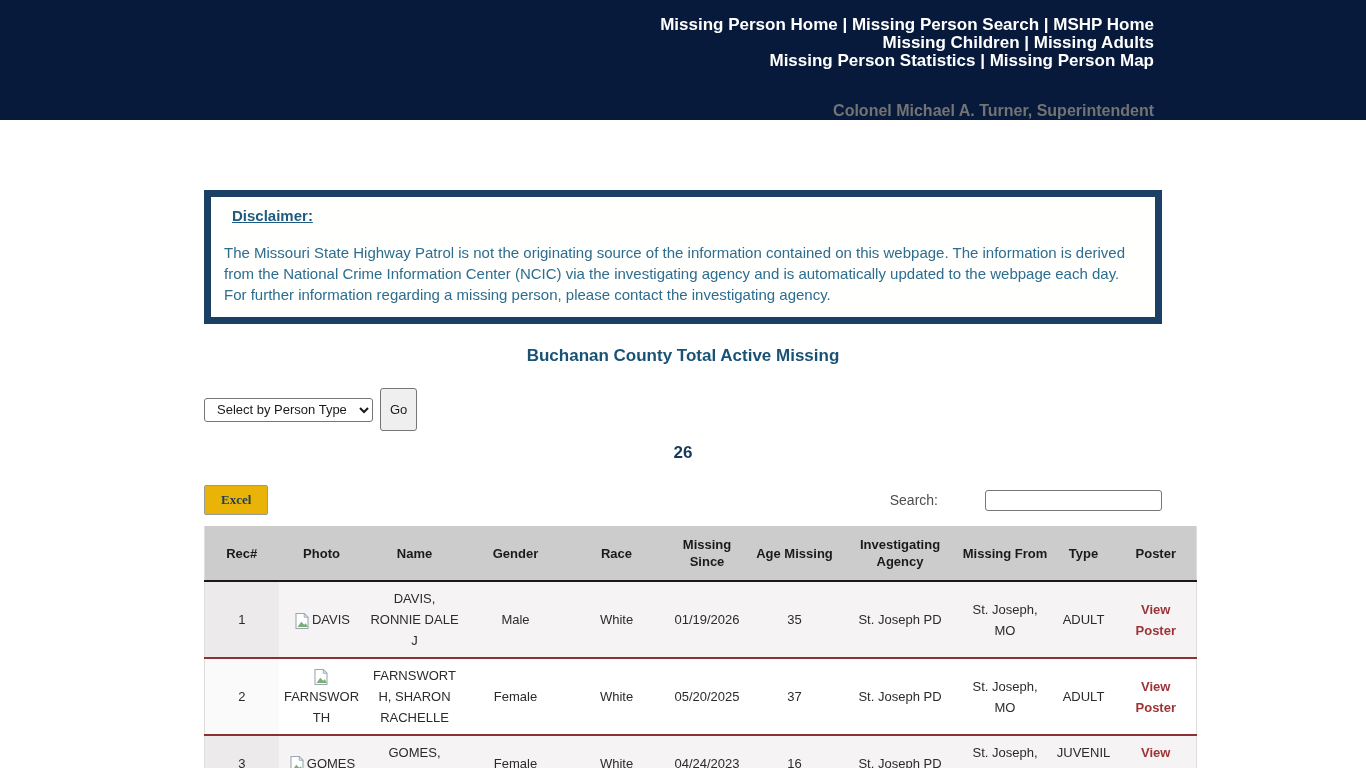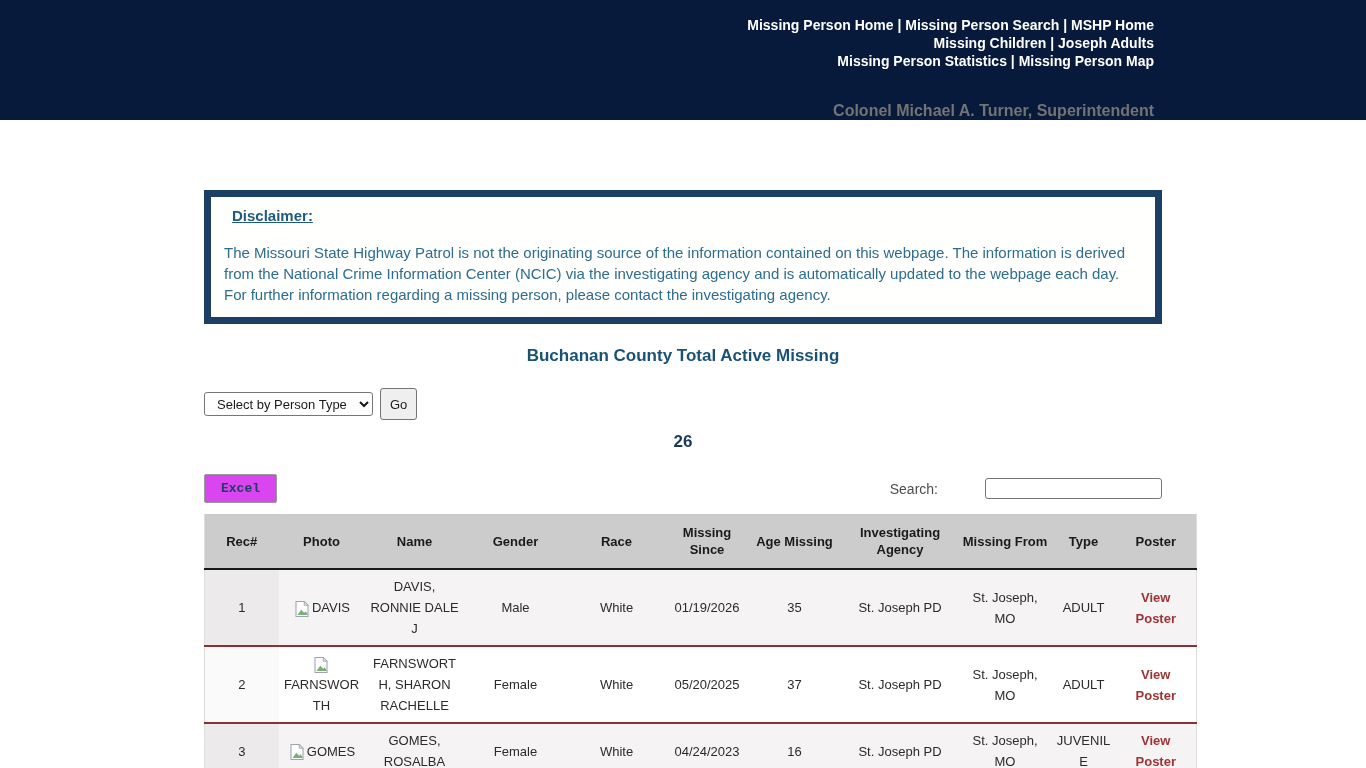--- a/index.html
+++ b/index.html
@@ -11,40 +11,40 @@
     --count-blue:#17395c;
     --maroon:#8b3133;
     --link-maroon:#9d3336;
     --th-bg:#cccccc;
   }
   *{box-sizing:border-box;}
   html,body{margin:0;padding:0;width:1366px;height:768px;overflow:hidden;background:#ffffff;
     font-family:"Liberation Sans","DejaVu Sans",sans-serif;}
   
   .top-banner{width:1366px;height:120px;background:var(--navy);padding:16px 212px 0 0;text-align:right;}
-  .nav-line{color:#ffffff;font-size:14px;font-weight:bold;line-height:18px;white-space:nowrap;margin-left:48px;}
+  .nav-line{color:#ffffff;font-size:17px;font-weight:bold;line-height:18px;white-space:nowrap;margin-left:48px;}
   .nav-line a{color:#ffffff;text-decoration:none;font-weight:bold;cursor:pointer;}
   .superintendent{margin-top:32px;color:#737373;font-size:16px;font-weight:bold;line-height:18px;}
   
   .content-958{width:958px;margin-left:204px;}
   .content-992{width:992px;margin-left:204px;}
   .disclaimer-box{margin-top:70px;border:7px solid var(--box-border);background:#fffffe;
     padding:6px 13px 12px 13px;}
   .disclaimer-heading{color:var(--heading-blue);font-size:15px;font-weight:bold;
     text-decoration:underline;margin:4px 0 18px 8px;}
   .disclaimer-body{color:var(--blue-text);font-size:15px;line-height:21px;margin:0;}
   .page-title{margin-top:22px;text-align:center;color:var(--title-blue);font-size:17px;font-weight:bold;}
   .controls-row{margin-top:22px;display:flex;align-items:center;}
   .person-type-select{font-family:inherit;font-size:13px;height:24px;border:1px solid #767676;
     border-radius:3px;background:#ffffff;color:#1a1a1a;padding:1px 8px;}
   .go-button{margin-left:7px;font-family:inherit;font-size:13px;color:#1a1a1a;background:#efefef;
-    border:1px solid #767676;border-radius:3px;height:32px;padding:2px 9px;cursor:pointer;}
+    border:1px solid #767676;border-radius:3px;height:43px;padding:2px 9px;cursor:pointer;}
   .count-line{margin-top:12px;text-align:center;color:var(--count-blue);font-size:17px;font-weight:bold;}
   .toolbar-row{margin-top:22px;display:flex;justify-content:space-between;align-items:center;}
-  .excel-button{font-family:Liberation Mono, monospace;font-size:13px;font-weight:bold;color:#1d3e5e;background:#d946ef;
+  .excel-button{font-family:Liberation Serif, serif;font-size:13px;font-weight:bold;color:#1d3e5e;background:#eab308;
     border:1px solid #999999;border-radius:2px;padding:6px 16px;cursor:pointer;}
   .search-wrap{display:flex;align-items:center;margin-right:34px;gap:40px;}
   .search-label{font-size:14px;color:#4d4d4d;margin-right:7px;}
   .search-input{width:177px;height:21px;border:1px solid #767676;border-radius:3px;
     font-family:inherit;font-size:13px;padding:1px 4px;}
   
   table.missing-table{margin-top:11px;border-collapse:collapse;table-layout:fixed;width:992px;
     border-left:1px solid #dddddd;border-right:1px solid #dddddd;}
   table.missing-table th{background:var(--th-bg);color:#1a1a1a;font-size:13px;font-weight:bold;
     line-height:17px;padding:10px 4px;border-bottom:2px solid #191919;text-align:center;vertical-align:middle;}
@@ -57,21 +57,21 @@
   tbody tr:nth-child(even) td:first-child{background:#fafafa;}
   .poster-link{color:var(--link-maroon);font-weight:bold;text-decoration:none;cursor:pointer;}
   .broken-img{display:inline-block;width:18px;height:18px;vertical-align:middle;margin-right:1px;}
 </style>
 </head>
 <body>
 
 <div class="top-banner">
   <div id="nav-lines">
       <div class="nav-line"><a>Missing Person Home</a> | <a>Missing Person Search</a> | <a>MSHP Home</a></div>
-      <div class="nav-line"><a>Missing Children</a> | <a>Joseph Adults</a></div>
+      <div class="nav-line"><a>Missing Children</a> | <a>Missing Adults</a></div>
       <div class="nav-line"><a>Missing Person Statistics</a> | <a>Missing Person Map</a></div>
     </div>
   <div class="superintendent">Colonel Michael A. Turner, Superintendent</div>
 </div>
 
 <div class="content-958">
   <div class="disclaimer-box">
     <div class="disclaimer-heading">Disclaimer:</div>
     <p class="disclaimer-body">The Missouri State Highway Patrol is not the originating source of the information contained on this webpage. The information is derived from the National Crime Information Center (NCIC) via the investigating agency and is automatically updated to the webpage each day. For further information regarding a missing person, please contact the investigating agency.</p>
   </div>

